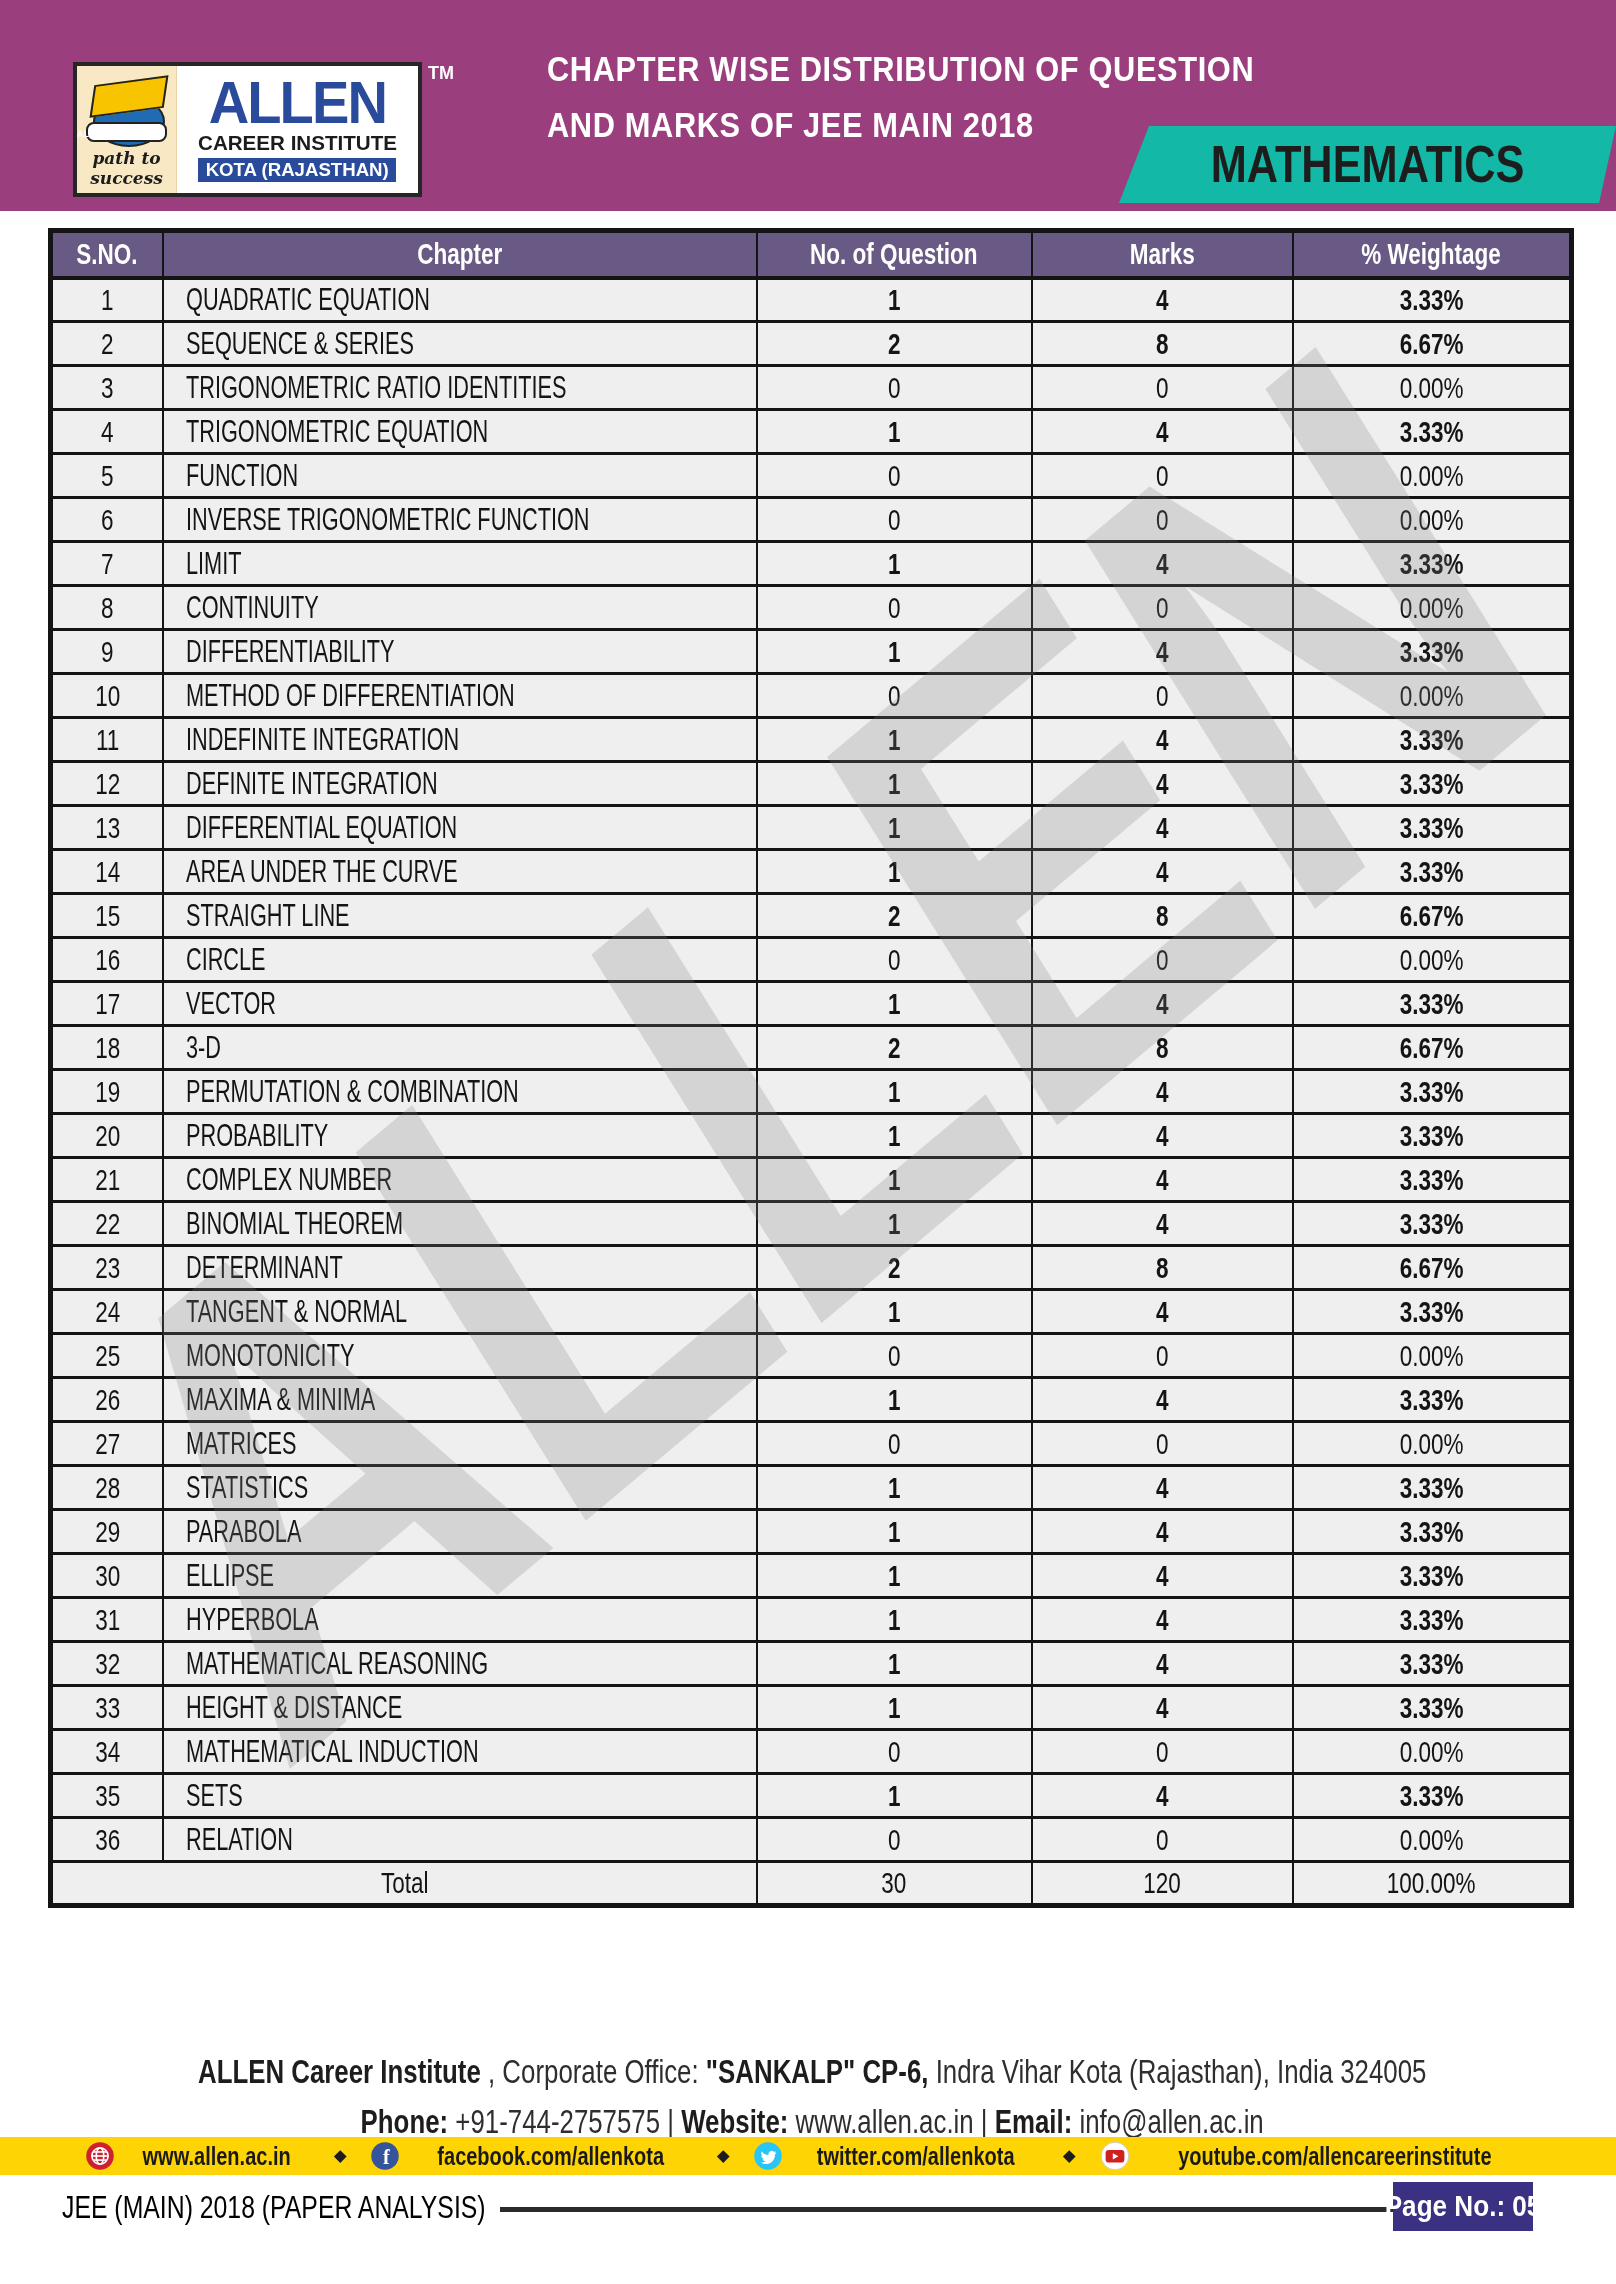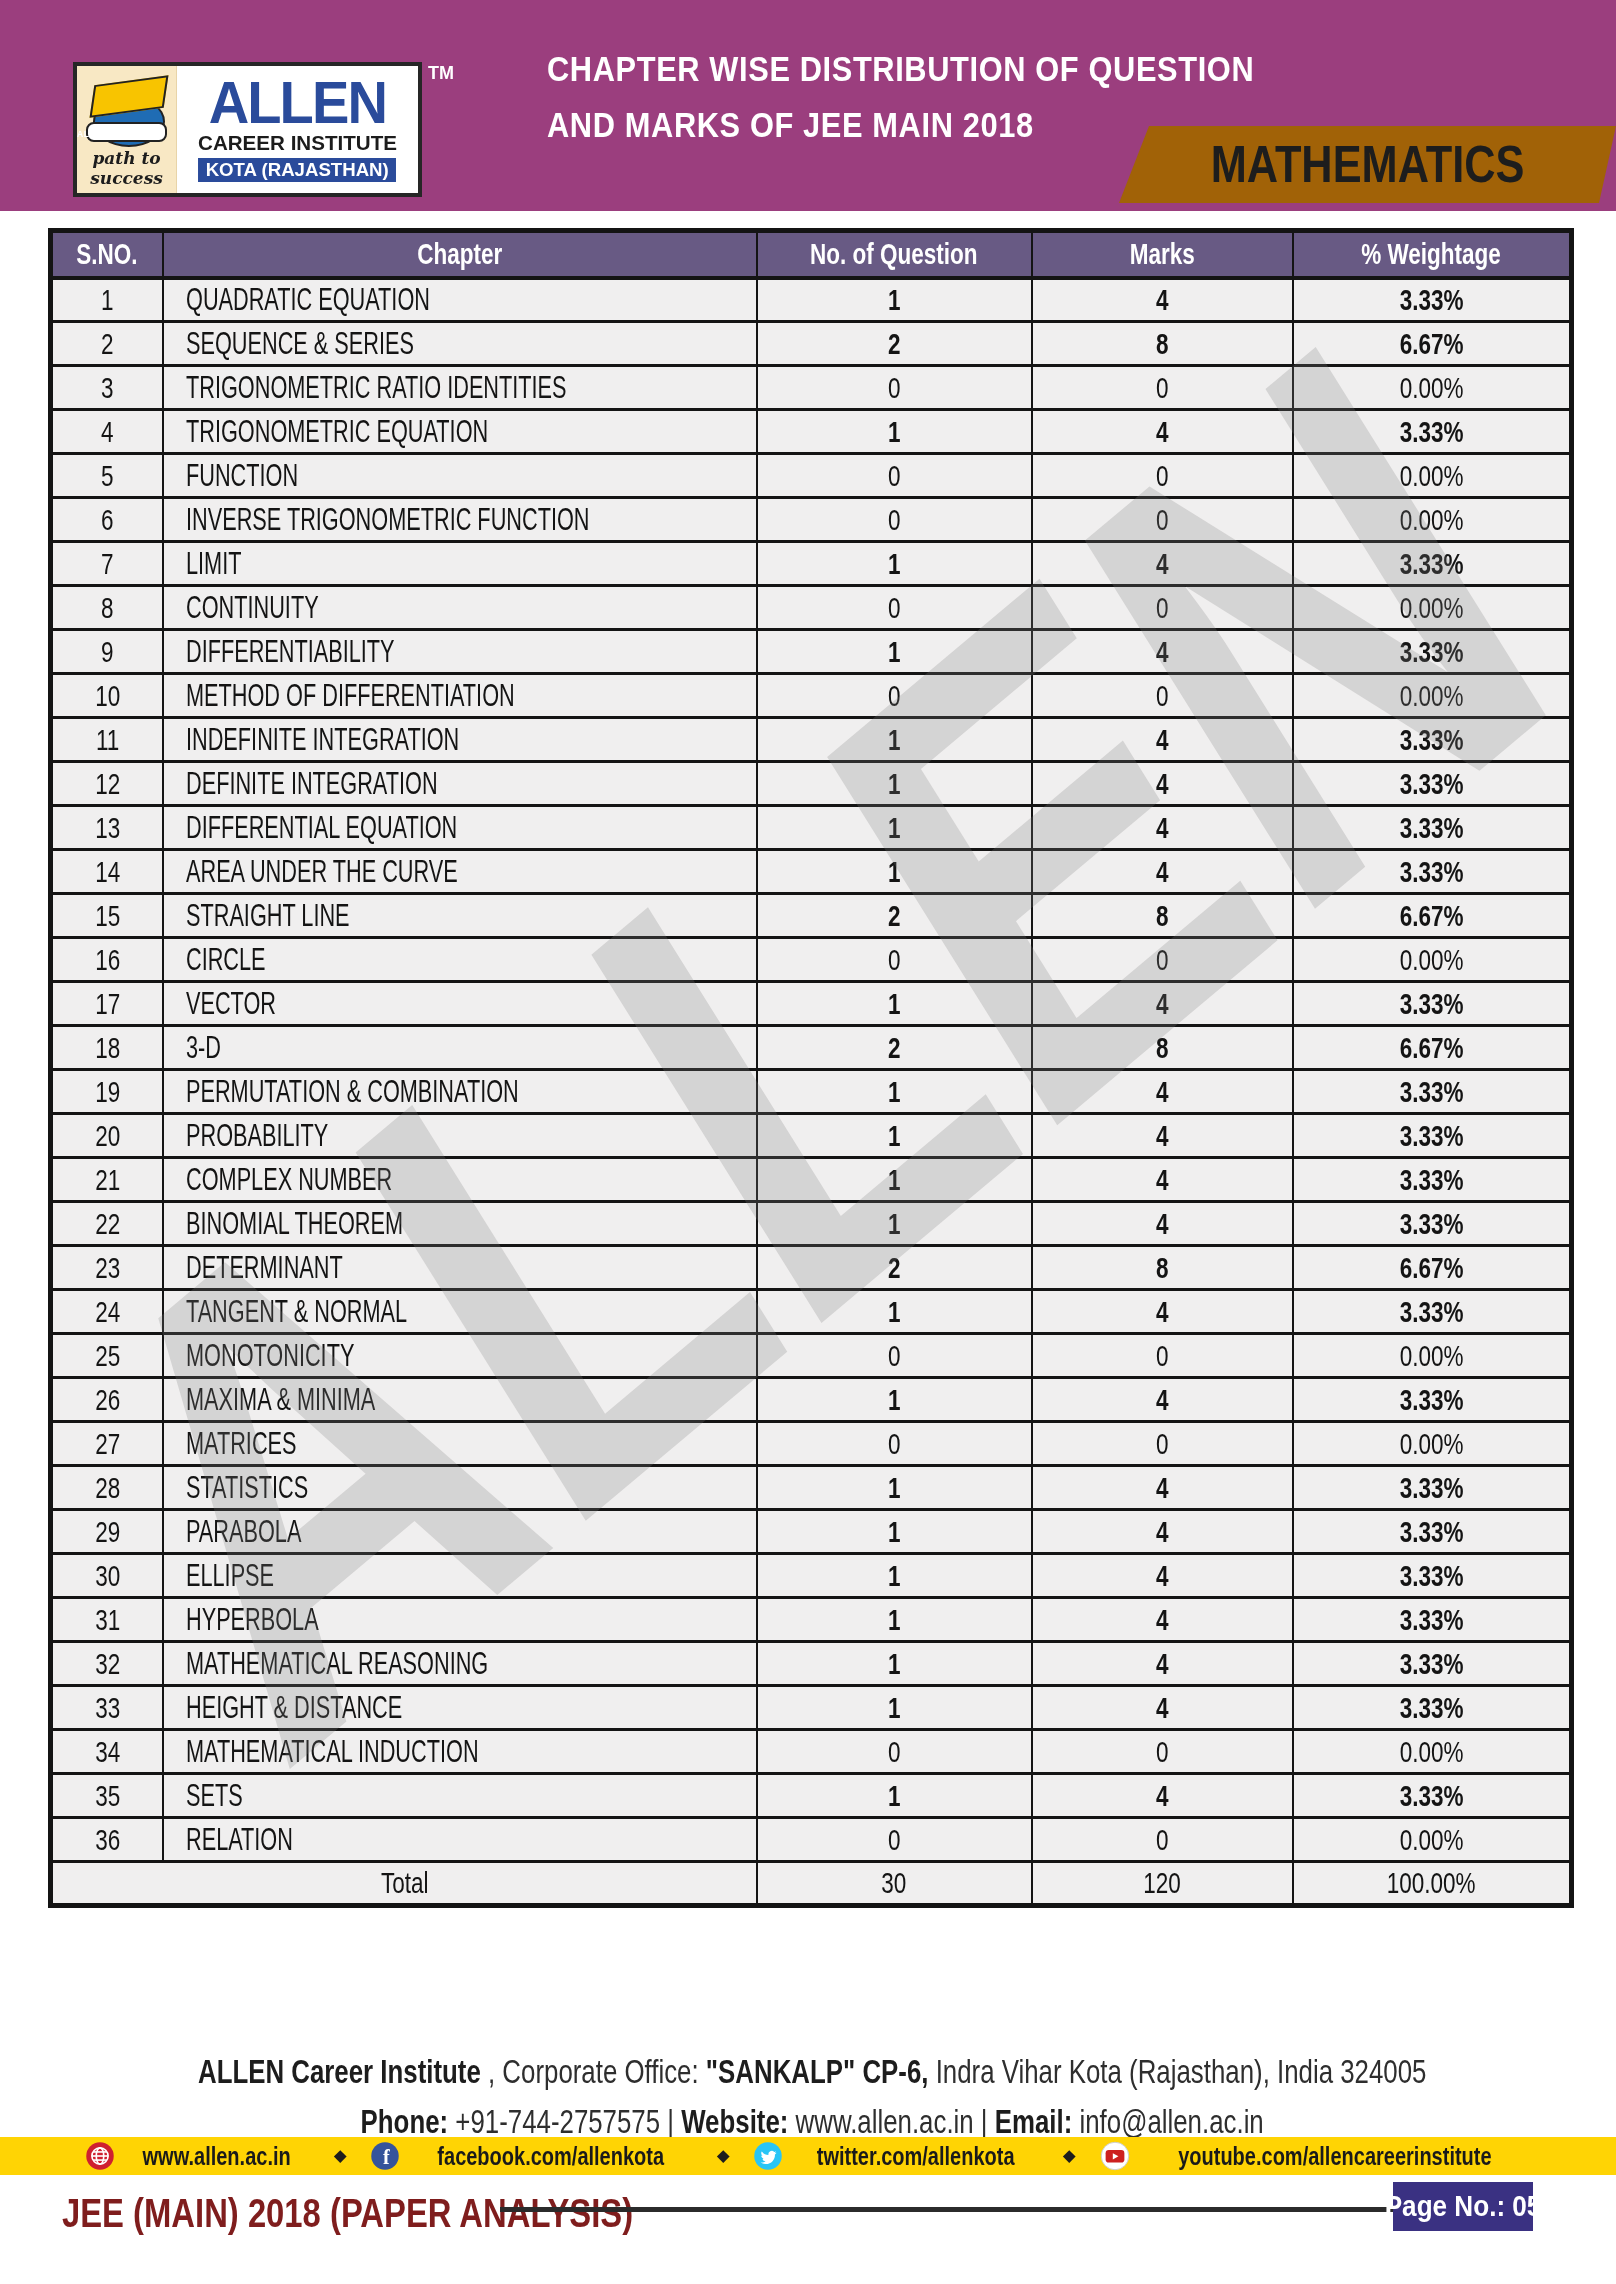--- a/index.html
+++ b/index.html
@@ -27,21 +27,21 @@
               transform:scaleX(0.95);letter-spacing:-2px;}
   .logo-ci{font-weight:700;font-size:21px;color:#1c1c1c;margin-top:1.3px;transform:scaleX(0.98);}
   .logo-kota{background:#2a4b9b;color:#fff;font-weight:700;font-size:19px;line-height:1.15;
              padding:1.3px 7.8px;margin-top:2.6px;transform:scaleX(0.98);}
   .tm{position:absolute;left:428px;top:63px;color:#fff;font-size:18px;font-weight:700;}
   .title1,.title2{position:absolute;left:547px;color:#fff;font-weight:700;font-size:35px;
                   white-space:nowrap;}
   .title1{top:49px;}
   .title2{top:105px;}
   .title1 .cond,.title2 .cond{transform:scaleX(0.88);transform-origin:0 50%;letter-spacing:0.7px;}
-  .badge{position:absolute;left:1119px;top:126px;width:497px;height:77px;background:#a16207;
+  .badge{position:absolute;left:1119px;top:126px;width:497px;height:77px;background:#14b8a6;
          clip-path:polygon(30px 0,100% 0,calc(100% - 17px) 100%,0 100%);
          display:flex;align-items:center;justify-content:center;}
   .badge .cond{font-size:51px;font-weight:700;color:#1d1d1d;transform:scaleX(0.85);}
   
   .cond{display:inline-block;white-space:nowrap;transform:scaleX(0.75);transform-origin:50% 50%;}
   .cond-l{display:inline-block;white-space:nowrap;transform:scaleX(0.70);transform-origin:0 50%;}
   
   table.tbl{position:absolute;left:48px;top:228px;width:1522px;border-collapse:collapse;
             table-layout:fixed;z-index:2;}
   .tbl th,.tbl td{border:2.6px solid #141414;box-sizing:border-box;padding:0;}
@@ -67,22 +67,22 @@
   .f2{top:2102px;}
   .f-line .cond{transform:scaleX(0.76);}
   .f-line b{color:#1d1d1d;}
   .brand-b{font-weight:800;}
   .social{position:absolute;left:0;top:2137px;width:1616px;height:38px;background:#FFD404;
           display:flex;align-items:center;justify-content:center;gap:26px;z-index:12;}
   .s-item{display:flex;align-items:center;gap:9px;}
   .s-item svg{display:block;}
   .s-item .cond{font-size:25px;font-weight:700;color:#1a1a1a;transform:scaleX(0.8);}
   .diamond{width:8.5px;height:8.5px;background:#1d1d1d;transform:rotate(45deg);flex:0 0 auto;}
-  .bottom-label{position:absolute;left:62px;top:2190px;font-size:41px;font-weight:700;
-                color:#7f1d1d;white-space:nowrap;}
+  .bottom-label{position:absolute;left:62px;top:2190px;font-size:31px;font-weight:400;
+                color:#000000;white-space:nowrap;}
   .bottom-label .cond{transform:scaleX(0.80);transform-origin:0 50%;}
   .bottom-line{position:absolute;left:500px;top:2207px;width:893px;height:4.6px;background:#2b2b2b;}
   .page-box{position:absolute;left:1393px;top:2182px;width:140px;height:49px;background:#3A3182;
             display:flex;align-items:center;justify-content:center;}
   .page-box .cond{font-size:29px;font-weight:700;color:#fff;transform:scaleX(0.9);}
 </style>
 </head>
 <body>
 
 <div class="page">

